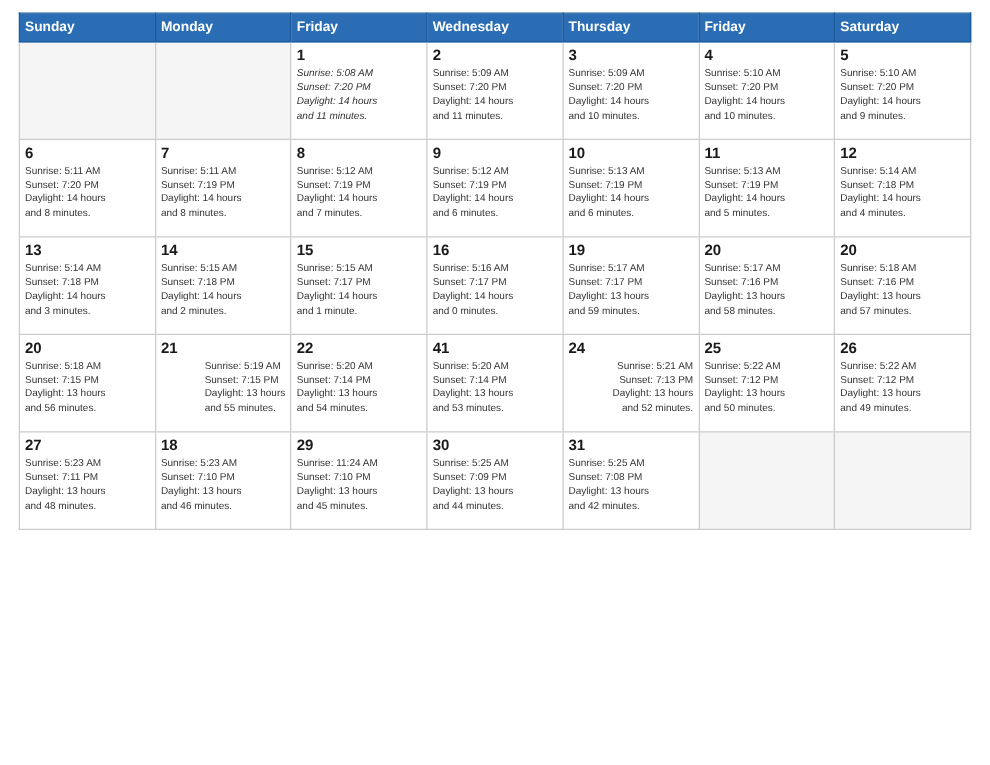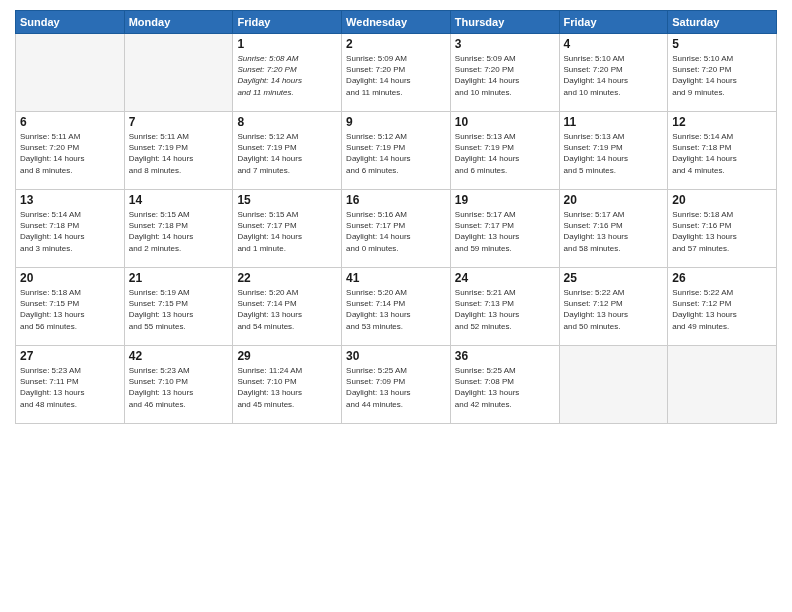--- a/index.html
+++ b/index.html
@@ -246,42 +246,42 @@
         <tr>
           <td>
             <span class="day-number">20</span>
             <div class="day-info" style="white-space: pre-line;">Sunrise: 5:18 AM
 Sunset: 7:15 PM
 Daylight: 13 hours
 and 56 minutes.</div>
           </td>
           <td>
             <span class="day-number">21</span>
-            <div class="day-info" style="white-space: pre-line;">Sunrise: 5:19 AM
+            <div class="day-info" style="white-space: pre-line; margin-left: 35px;">Sunrise: 5:19 AM
 Sunset: 7:15 PM
 Daylight: 13 hours
 and 55 minutes.</div>
           </td>
           <td>
             <span class="day-number">22</span>
             <div class="day-info" style="white-space: pre-line;">Sunrise: 5:20 AM
 Sunset: 7:14 PM
 Daylight: 13 hours
 and 54 minutes.</div>
           </td>
           <td>
             <span class="day-number">41</span>
             <div class="day-info" style="white-space: pre-line;">Sunrise: 5:20 AM
 Sunset: 7:14 PM
 Daylight: 13 hours
 and 53 minutes.</div>
           </td>
           <td>
             <span class="day-number">24</span>
-            <div class="day-info" style="white-space: pre-line;">Sunrise: 5:21 AM
+            <div class="day-info" style="white-space: pre-line; text-align: right;">Sunrise: 5:21 AM
 Sunset: 7:13 PM
 Daylight: 13 hours
 and 52 minutes.</div>
           </td>
           <td>
             <span class="day-number">25</span>
             <div class="day-info" style="white-space: pre-line;">Sunrise: 5:22 AM
 Sunset: 7:12 PM
 Daylight: 13 hours
 and 50 minutes.</div>
@@ -296,42 +296,42 @@
         </tr>
         <tr>
           <td>
             <span class="day-number">27</span>
             <div class="day-info" style="white-space: pre-line;">Sunrise: 5:23 AM
 Sunset: 7:11 PM
 Daylight: 13 hours
 and 48 minutes.</div>
           </td>
           <td>
-            <span class="day-number">42</span>
+            <span class="day-number">18</span>
             <div class="day-info" style="white-space: pre-line;">Sunrise: 5:23 AM
 Sunset: 7:10 PM
 Daylight: 13 hours
 and 46 minutes.</div>
           </td>
           <td>
             <span class="day-number">29</span>
             <div class="day-info" style="white-space: pre-line;">Sunrise: 11:24 AM
 Sunset: 7:10 PM
 Daylight: 13 hours
 and 45 minutes.</div>
           </td>
           <td>
             <span class="day-number">30</span>
             <div class="day-info" style="white-space: pre-line;">Sunrise: 5:25 AM
 Sunset: 7:09 PM
 Daylight: 13 hours
 and 44 minutes.</div>
           </td>
           <td>
-            <span class="day-number">36</span>
+            <span class="day-number">31</span>
             <div class="day-info" style="white-space: pre-line;">Sunrise: 5:25 AM
 Sunset: 7:08 PM
 Daylight: 13 hours
 and 42 minutes.</div>
           </td>
           <td class="empty"></td>
           <td class="empty"></td>
         </tr>
       </tbody>
   </table>

